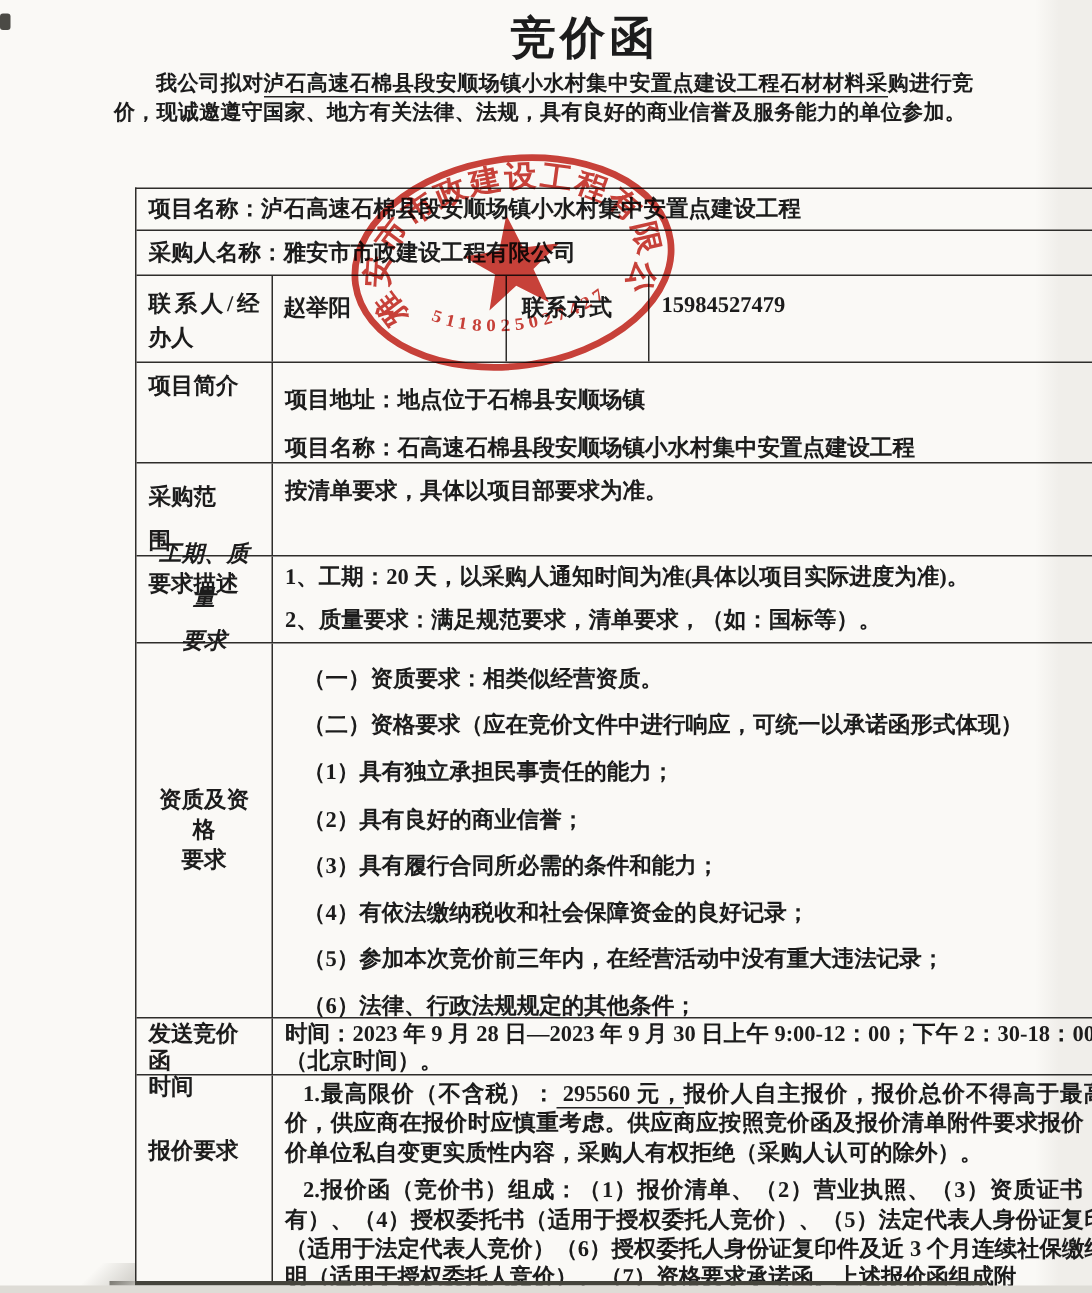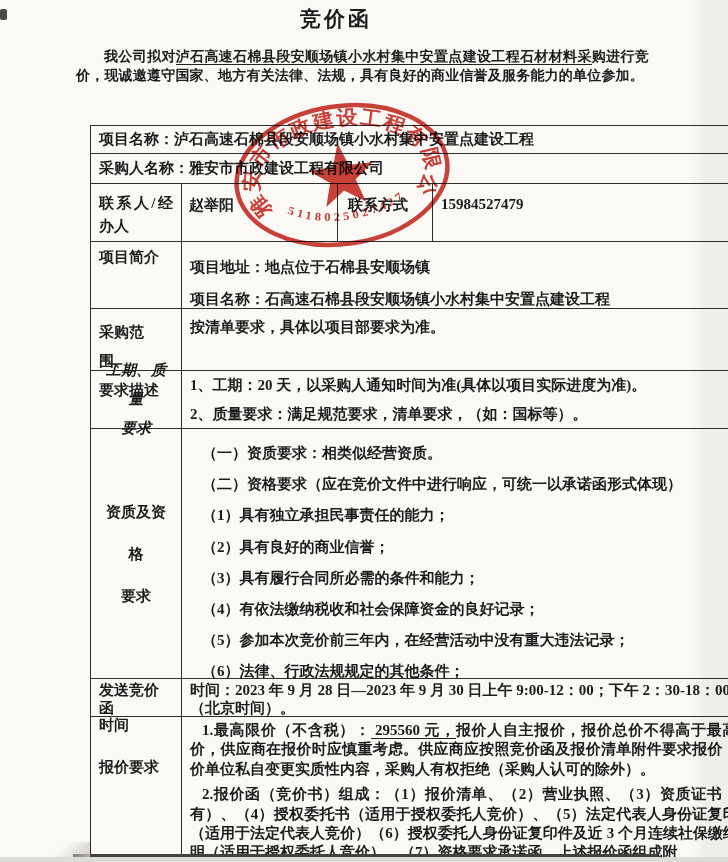--- a/index.html
+++ b/index.html
@@ -12,22 +12,22 @@
   }
   .page{position:relative;width:728px;height:862px;overflow:hidden;
     background:linear-gradient(90deg,#faf9f6 0 690px,#f0eeea 706px 728px);}
   
   .speck{position:absolute;left:0px;top:9px;width:7px;height:11px;background:#4b4a45;border-radius:2px;}
   .bottom-line{position:absolute;left:73px;top:854px;width:585px;height:3px;background:#45443c;}
   .bottom-shade{position:absolute;left:0;top:857px;width:728px;height:5px;background:#dedcd6;}
   .corner-shade{position:absolute;left:40px;top:842px;width:50px;height:20px;
     background:linear-gradient(135deg,transparent 40%,#c9c7c1 100%);}
 
-  .title{position:absolute;left:300px;top:5px;width:180px;text-align:left;
-    font-size:21px;font-weight:900;letter-spacing:3px;}
+  .title{position:absolute;left:300px;top:5px;width:180px;text-align:center;
+    font-size:30px;font-weight:900;letter-spacing:3px;}
   .intro{position:absolute;left:76px;top:47px;width:573px;
     font-size:14px;line-height:19px;font-weight:600;
     text-align:justify;text-indent:2em;letter-spacing:0.2px;}
   .u{border-bottom:1.2px solid #222;}
 
   
   .tbl{position:absolute;left:90px;top:125px;width:672px;
     border:1.6px solid #2e2d2b;border-bottom:none;box-sizing:border-box;
     font-size:15px;font-weight:600;}
   .row{display:flex;box-sizing:border-box;}
@@ -44,21 +44,21 @@
   .r3 .c-name{width:156px;flex:none;border-right:1.5px solid #2e2d2b;padding:12px 4px 0 7px;}
   .r3 .c-clabel{width:95px;flex:none;border-right:1.5px solid #2e2d2b;padding:12px 8px 0 10px;font-weight:700;}
   .r3 .c-phone{flex:1;padding:12px 8px 0 8px;font-family:"Liberation Serif","DejaVu Serif",serif;}
   .r3 .lab{padding-top:8px;text-align:justify;line-height:23px;}
   .r4 .lab{padding-top:6px;}
   .r4 .val{padding-top:9px;line-height:32px;}
   .r5 .lab{padding-top:9px;line-height:29px;}
   .r5 .val{padding-top:9px;}
   .r6 .lab{text-align:center;line-height:29px;display:flex;flex-direction:column;justify-content:center;font-style:italic;}
   .r6 .val{line-height:29px;display:flex;flex-direction:column;justify-content:center;}
-  .r7 .lab{text-align:center;line-height:42px;display:flex;flex-direction:column;justify-content:center;}
+  .r7 .lab{text-align:center;line-height:20px;display:flex;flex-direction:column;justify-content:center;}
   .r7 .val{padding-top:9px;line-height:31.2px;}
   .r7 .val div{padding-left:12px;}
   .r8 .lab{padding-top:3px;line-height:17.5px;}
   .r8 .val{padding-top:3px;line-height:17.5px;}
   .r9 .lab{padding-top:41px;}
   .r9 .val{padding-top:4px;line-height:19.4px;text-align:justify;}
   .r9 .val p{margin:0;text-indent:12px;}
   .r9 .val p + p{margin-top:6px;}
 
   

